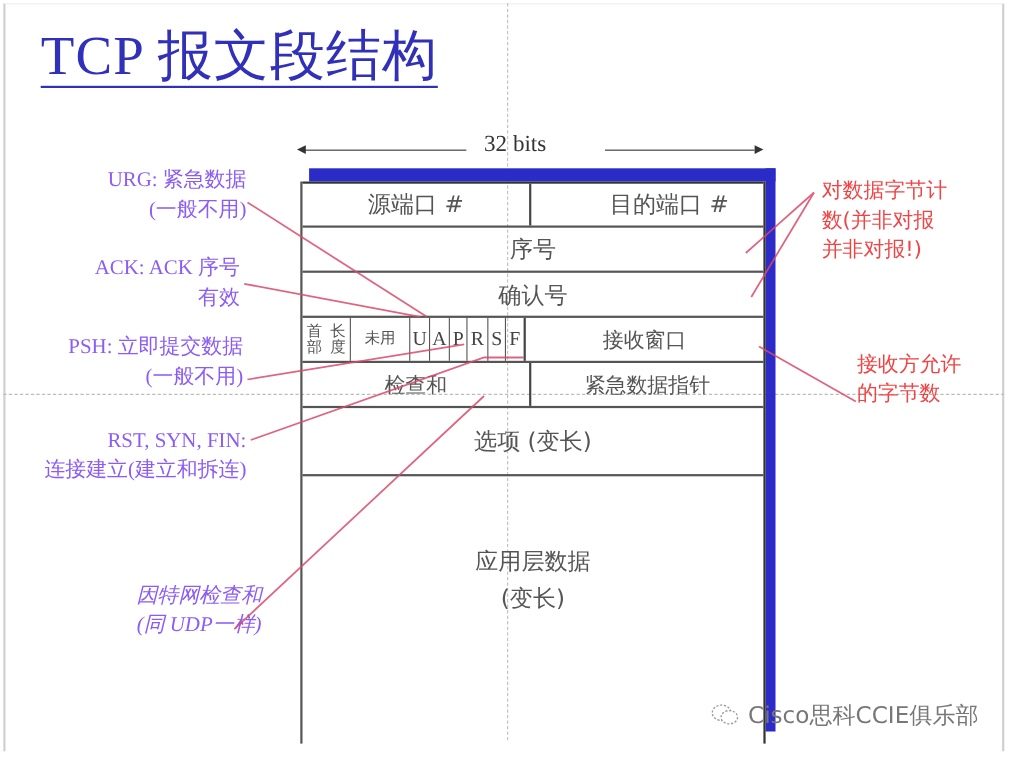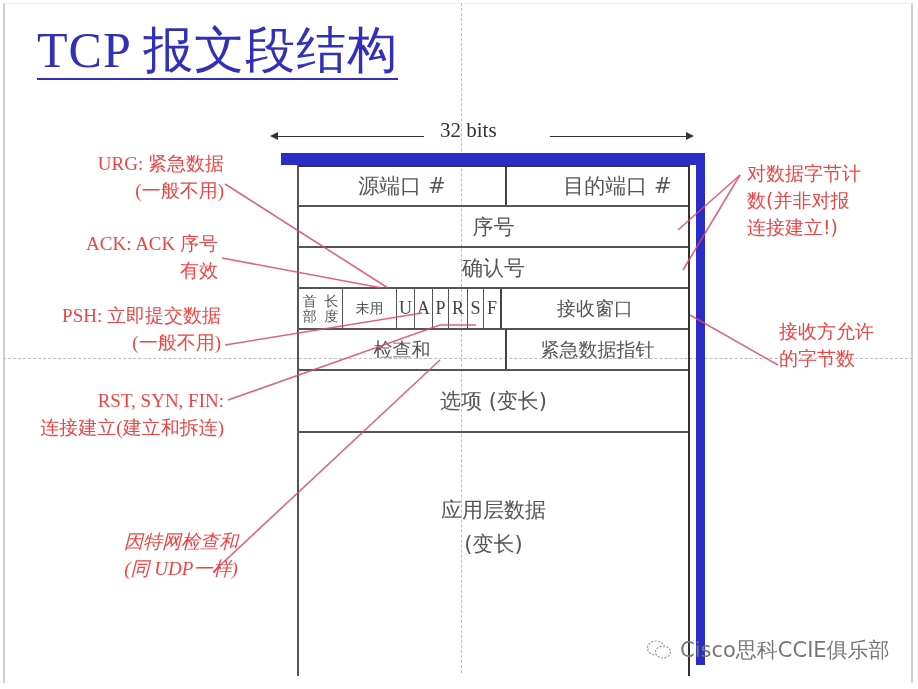--- a/index.html
+++ b/index.html
@@ -15,31 +15,31 @@
     .bits { position: absolute; left: 270px; top: 118px; width: 424px; height: 24px; }
     .bits .line { position: absolute; top: 18px; height: 1px; background: #333; }
     .bits .l { left: 4px; width: 150px; }
     .bits .r { left: 280px; width: 136px; }
     .bits .ah { position: absolute; top: 14px; width: 0; height: 0; border-top: 4px solid transparent; border-bottom: 4px solid transparent; }
     .bits .ahl { left: 0; border-right: 8px solid #333; }
     .bits .ahr { left: 416px; border-left: 8px solid #333; }
     .bits .label { position: absolute; left: 170px; top: 0; font-size: 21px; color: #333; }
     .shadow-top { position: absolute; left: 281px; top: 153px; width: 424px; height: 12px; background: #2b2bc8; }
     .shadow-right { position: absolute; left: 696px; top: 153px; width: 9px; height: 512px; background: #2b2bc8; }
-    .table { position: absolute; left: 273px; top: 165px; width: 393px; height: 511px;
-             border-left: 2px solid #555; border-right: 2px solid #333; box-sizing: border-box; margin-left: 24px; }
+    .table { position: absolute; left: 273px; top: 165px; width: 423px; height: 511px;
+             border-left: 2px solid #555; border-right: 2px solid #333; box-sizing: border-box; }
     .row { position: absolute; left: 0; width: 100%; border-bottom: 2px solid #555; box-sizing: border-box;
            display: flex; font-family: "DejaVu Sans", "Liberation Sans", sans-serif; color: #555; }
     .row.first { border-top: 2px solid #333; }
     .cell { display: flex; align-items: center; justify-content: center; box-sizing: border-box; font-size: 21px; }
     .cell.sep { border-right: 2px solid #444; }
     .cell.thin { border-right: 1px solid #555; }
     .small { font-size: 14px; line-height: 15px; text-align: center; flex-direction: row; }
     .flag { font-family: "Liberation Serif", serif; font-size: 18px; color: #444; }
-    .note { position: absolute; font-size: 19px; color: #ef4444; text-align: right; line-height: 27px; white-space: nowrap;
+    .note { position: absolute; font-size: 19px; color: #8b5cf6; text-align: right; line-height: 27px; white-space: nowrap;
             font-family: "Liberation Serif", "DejaVu Serif", serif; }
     .note-r { position: absolute; font-size: 19px; color: #ef4444; text-align: left; line-height: 27px; white-space: nowrap;
               font-family: "DejaVu Sans", sans-serif; }
     .leaders { position: absolute; left: 0; top: 0; width: 918px; height: 689px; pointer-events: none; }
     .watermark { position: absolute; left: 646px; top: 636px; font-size: 21px; color: #777;
                  font-family: "DejaVu Sans", sans-serif; display: flex; align-items: center; gap: 8px; }
     .wm-icon { width: 26px; height: 22px; }
   </style>
 </head>
 <body>
@@ -121,21 +121,21 @@
   <div>连接建立(建立和拆连)</div>
 </div>
 <div class="note" style="right:680px;top:528px;text-align:center;font-style:italic;">
   <div>因特网检查和</div>
   <div>(同 UDP一样)</div>
 </div>
 
 <div class="note-r" style="left:747px;top:160px;">
   <div>对数据字节计</div>
   <div>数(并非对报</div>
-  <div>连接建立!)</div>
+  <div>并非对报!)</div>
 </div>
 <div class="note-r" style="left:779px;top:318px;">
   <div>接收方允许</div>
   <div>的字节数</div>
 </div>
 
 <svg class="leaders" viewBox="0 0 918 689">
   <g stroke="#d94a6a" stroke-width="1.6" fill="none" opacity="0.85">
     <line x1="225" y1="184" x2="388" y2="288"></line>
     <line x1="222" y1="258" x2="382" y2="288"></line>

